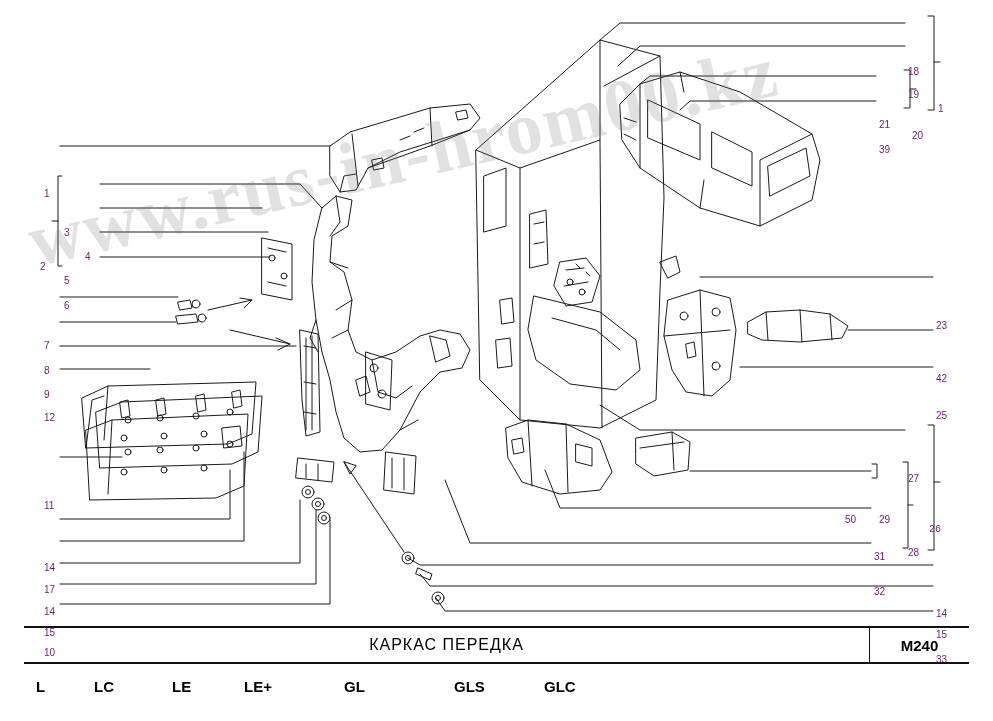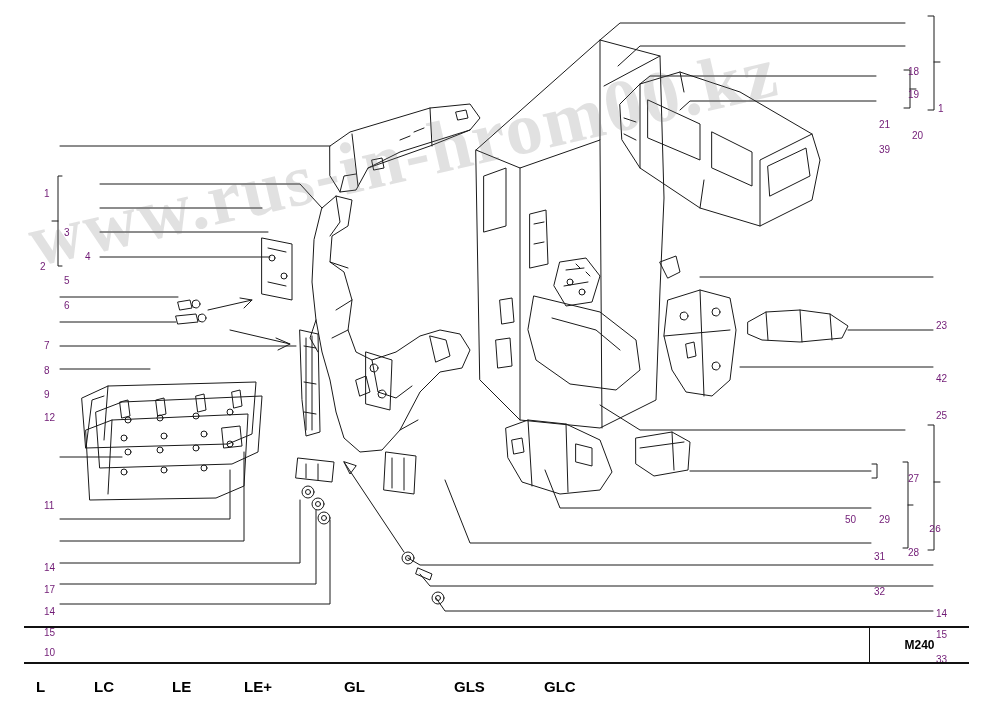--- a/index.html
+++ b/index.html
@@ -62,21 +62,21 @@
     position: absolute;
     left: 0; top: 0; width: 845px; height: 34px;
     display: flex; align-items: center; justify-content: center;
     font-size: 16px; letter-spacing: 1px;
     font-family: "Liberation Sans", sans-serif;
   }
   .title-code {
     position: absolute;
     left: 845px; top: 0; width: 100px; height: 34px;
     display: flex; align-items: center; justify-content: center;
-    font-size: 12px; font-weight: bold;
+    font-size: 15px; font-weight: bold;
     border-left: 1px solid #111;
   }
   .variants {
     position: absolute;
     left: 24px; top: 678px;
     width: 945px;
     display: flex;
     align-items: center;
     font-size: 15px; font-weight: bold;
   }
@@ -299,20 +299,21 @@
   <div class="num" style="left:879px; top:465px;">29</div>
   <div class="num" style="left:845px; top:465px;">50</div>
   <div class="num" style="left:874px; top:502px;">31</div>
   <div class="num" style="left:874px; top:537px;">32</div>
   <div class="num" style="left:936px; top:559px;">14</div>
   <div class="num" style="left:936px; top:580px;">15</div>
   <div class="num" style="left:936px; top:605px;">33</div>
 
   <div class="rule rule2" style="top:626px;"></div>
   <div class="title-block">
+    <div class="title-text">КАРКАС  ПЕРЕДКА</div>
     <div class="title-code">M240</div>
   </div>
   <div class="rule rule2" style="top:662px;"></div>
 
   <div class="variants">
     <span style="width:70px; text-align:left; padding-left:12px;">L</span>
     <span style="width:78px;">LC</span>
     <span style="width:72px;">LE</span>
     <span style="width:100px;">LE+</span>
     <span style="width:82px;">GL</span>

